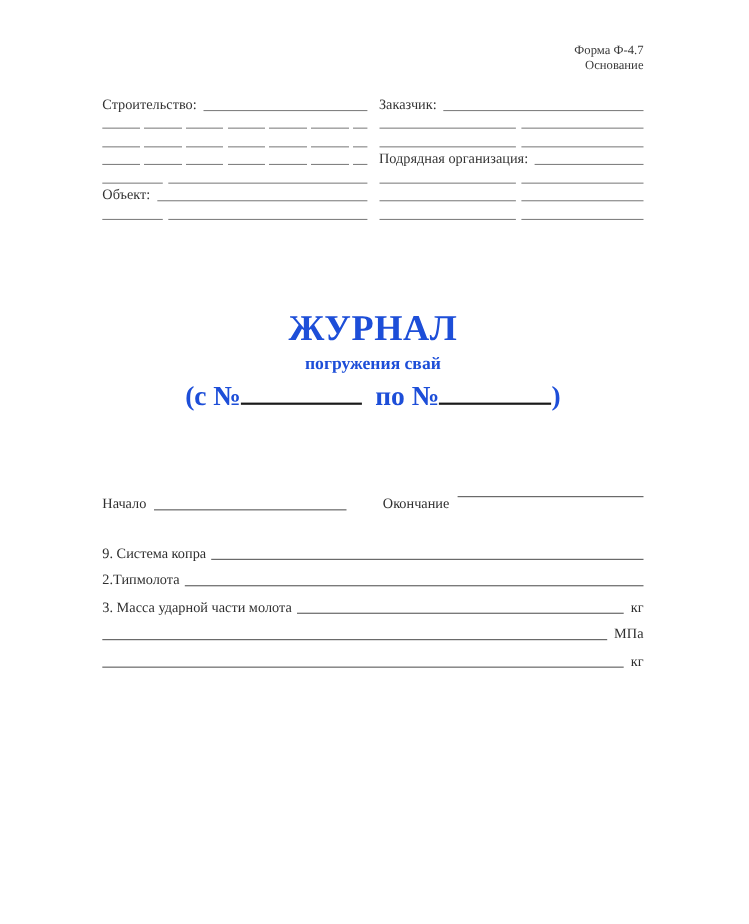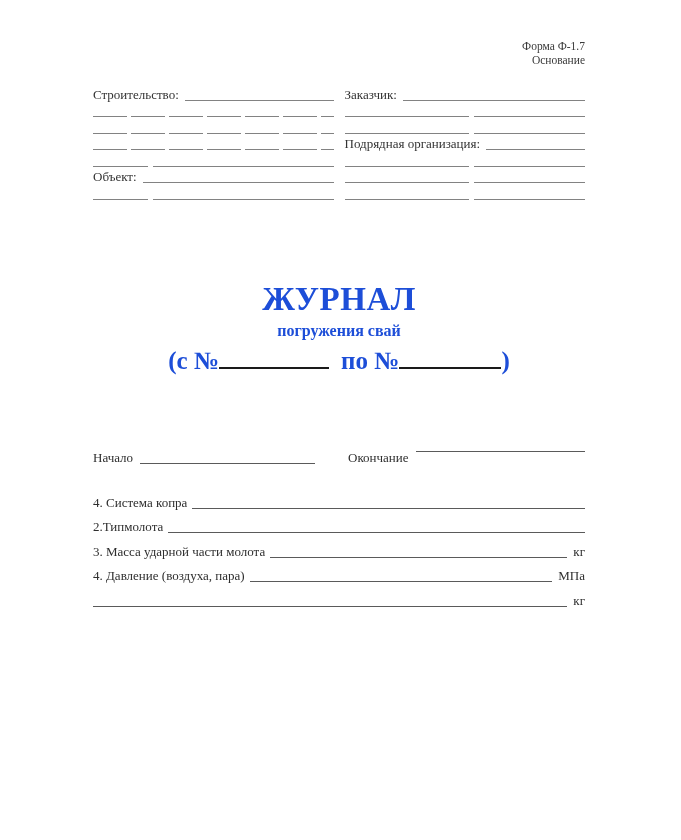--- a/index.html
+++ b/index.html
@@ -54,21 +54,21 @@
   .frow .line { flex:1; border-bottom:1px solid #5a5a5a; margin-bottom:1px; }
   .frow .unit { padding-left:6px; }
   .frow .unit:empty { display:none; }
 </style>
 </head>
 <body>
 
 <div class="page">
 
   <div class="form-code-block">
-    <div>Форма Ф-1.7</div>
+    <div>Форма Ф-4.7</div>
     <div>Основание</div>
   </div>
 
   <div class="header-grid">
 
     <div class="hcol">
       <div class="hrow">
         <span class="lbl">Строительство:</span>
         <span class="seg fill"></span>
       </div>
@@ -141,36 +141,35 @@
     </div>
     <div class="spacer"></div>
     <div class="half-r">
       <span class="lbl">Окончание</span>
       <span class="seg fill"></span>
     </div>
   </div>
 
   <div class="fields">
     <div class="frow">
-      <span class="lbl">4. Система копра</span>
+      <span class="lbl">9. Система копра</span>
       <span class="line"></span>
 
     </div>
     <div class="frow">
       <span class="lbl">2.Типмолота</span>
       <span class="line"></span>
 
     </div>
     <div class="frow">
       <span class="lbl">3. Масса ударной части молота</span>
       <span class="line"></span>
       <span class="unit">кг</span>
     </div>
     <div class="frow">
-      <span class="lbl">4. Давление (воздуха, пара)</span>
       <span class="line"></span>
       <span class="unit">МПа</span>
     </div>
     <div class="frow">
       <span class="line"></span>
       <span class="unit">кг</span>
     </div>
   </div>
 
 </div>

